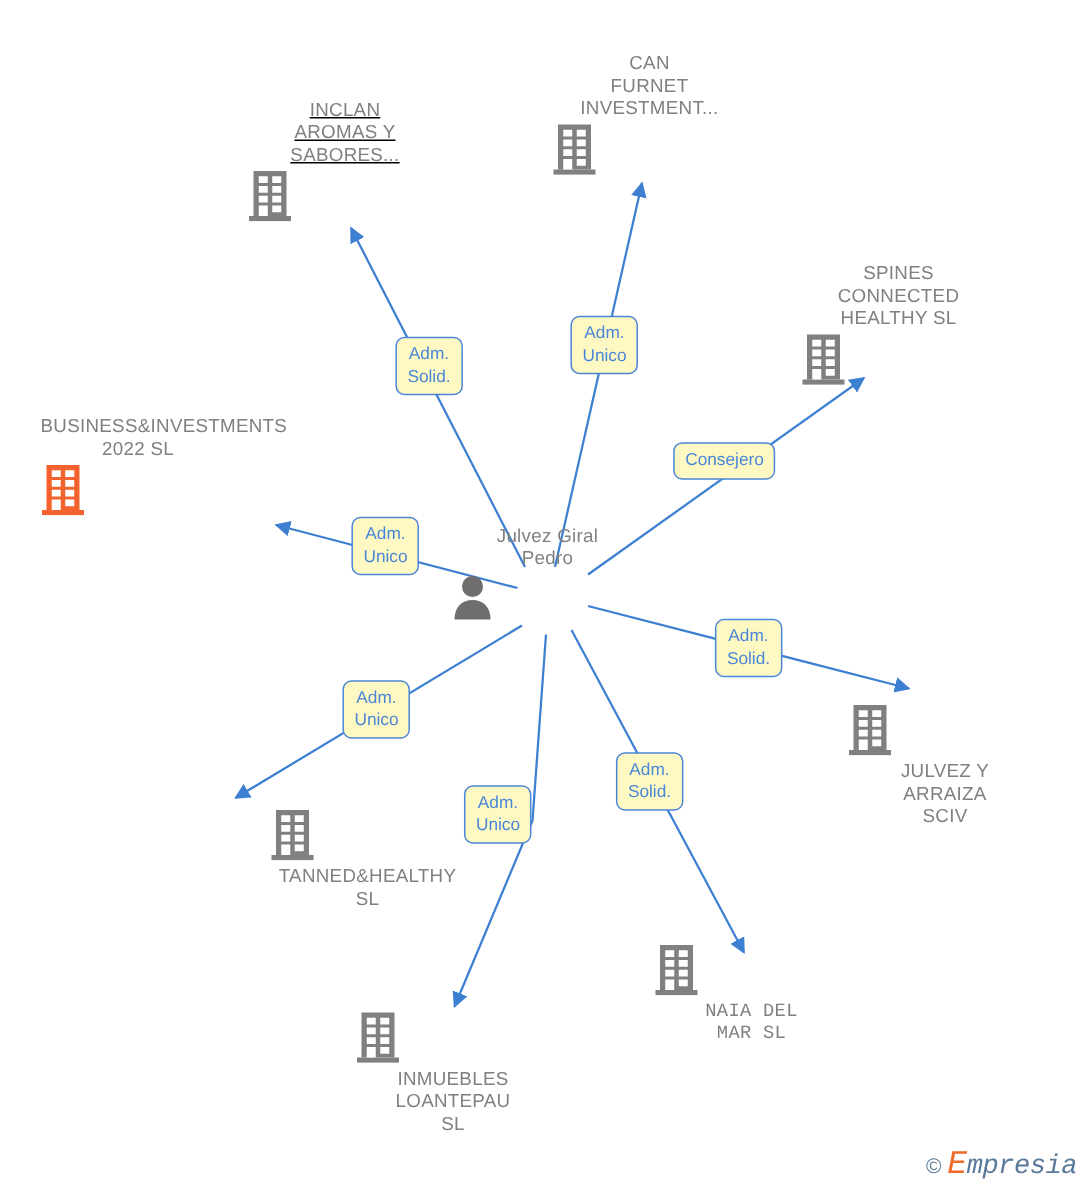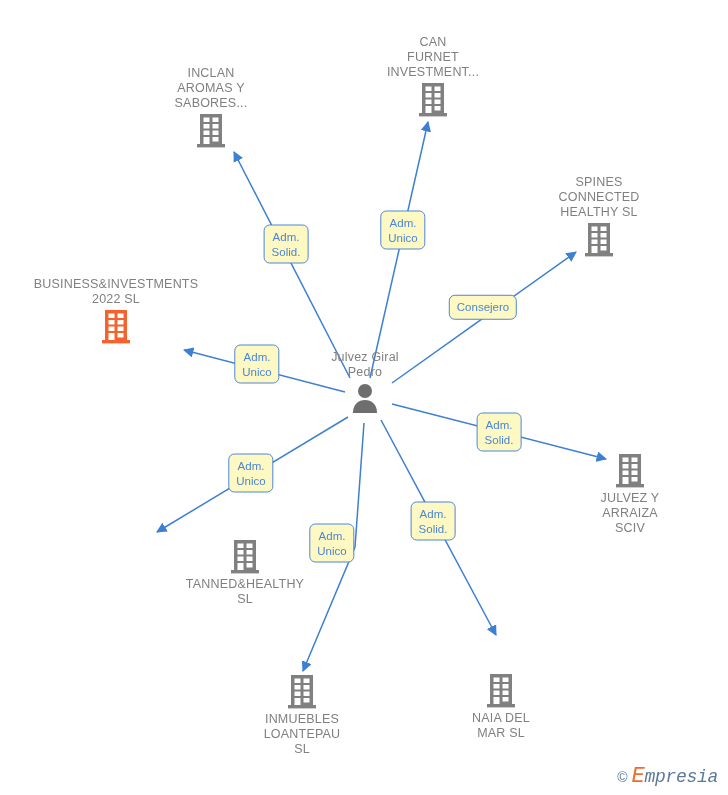--- a/index.html
+++ b/index.html
@@ -27,21 +27,20 @@
   }
 
   
   .node {
     position: absolute;
     width: 130px;
     margin-left: -65px;
     text-align: center;
     display: flex;
     flex-direction: column;
-    align-items: center;
   }
   .node .label {
     color: #808080;
     font-size: 12.5px;
     line-height: 15px;
     letter-spacing: 0.2px;
     white-space: pre-line;
   }
   .node.label-below .label { margin-top: 2px; }
   .node.label-above .label { margin-bottom: 2px; }
@@ -127,37 +126,37 @@
 Solid.</div>
       <div class="rel" style="left: 332px; top: 543px;">Adm.
 Unico</div>
       <div class="rel" style="left: 251px; top: 473px;">Adm.
 Unico</div>
       <div class="rel" style="left: 257px; top: 364px;">Adm.
 Unico</div>
     </div>
 
   <div id="node-layer">
-      <div class="node label-above" style="left: 116px; top: 277px;">
+      <div class="node label-above" style="left: 92px; top: 277px;">
         <div class="label">BUSINESS&amp;INVESTMENTS
 2022  SL</div>
         <svg width="30" height="36" viewBox="0 0 30 36" class="icon-building">
           <rect x="4" y="1" width="22" height="30" fill="#f4622d"></rect>
           <rect x="1" y="31" width="28" height="3.4" fill="#f4622d"></rect>
           <rect x="7.5" y="4.5" width="6" height="4.5" fill="#ffffff"></rect>
           <rect x="7.5" y="11" width="6" height="4.5" fill="#ffffff"></rect>
           <rect x="7.5" y="17.5" width="6" height="4.5" fill="#ffffff"></rect>
           <rect x="16.5" y="4.5" width="6" height="4.5" fill="#ffffff"></rect>
           <rect x="16.5" y="11" width="6" height="4.5" fill="#ffffff"></rect>
           <rect x="16.5" y="17.5" width="6" height="4.5" fill="#ffffff"></rect>
           <rect x="7.5" y="24" width="6" height="7" fill="#ffffff"></rect>
           <rect x="16.5" y="24" width="6" height="4.5" fill="#ffffff"></rect>
         </svg>
       </div>
-      <div class="node label-above" style="left: 211px; top: 66px;">
+      <div class="node label-above" style="left: 230px; top: 66px; text-decoration: underline;">
         <div class="label">INCLAN
 AROMAS Y
 SABORES...</div>
         <svg width="30" height="36" viewBox="0 0 30 36" class="icon-building">
           <rect x="4" y="1" width="22" height="30" fill="#808080"></rect>
           <rect x="1" y="31" width="28" height="3.4" fill="#808080"></rect>
           <rect x="7.5" y="4.5" width="6" height="4.5" fill="#ffffff"></rect>
           <rect x="7.5" y="11" width="6" height="4.5" fill="#ffffff"></rect>
           <rect x="7.5" y="17.5" width="6" height="4.5" fill="#ffffff"></rect>
           <rect x="16.5" y="4.5" width="6" height="4.5" fill="#ffffff"></rect>
@@ -194,38 +193,38 @@
           <rect x="7.5" y="4.5" width="6" height="4.5" fill="#ffffff"></rect>
           <rect x="7.5" y="11" width="6" height="4.5" fill="#ffffff"></rect>
           <rect x="7.5" y="17.5" width="6" height="4.5" fill="#ffffff"></rect>
           <rect x="16.5" y="4.5" width="6" height="4.5" fill="#ffffff"></rect>
           <rect x="16.5" y="11" width="6" height="4.5" fill="#ffffff"></rect>
           <rect x="16.5" y="17.5" width="6" height="4.5" fill="#ffffff"></rect>
           <rect x="7.5" y="24" width="6" height="7" fill="#ffffff"></rect>
           <rect x="16.5" y="24" width="6" height="4.5" fill="#ffffff"></rect>
         </svg>
       </div>
-      <div class="node label-below" style="left: 630px; top: 453px;">
+      <div class="node label-below" style="left: 630px; top: 469px;">
         <svg width="30" height="36" viewBox="0 0 30 36" class="icon-building">
           <rect x="4" y="1" width="22" height="30" fill="#808080"></rect>
           <rect x="1" y="31" width="28" height="3.4" fill="#808080"></rect>
           <rect x="7.5" y="4.5" width="6" height="4.5" fill="#ffffff"></rect>
           <rect x="7.5" y="11" width="6" height="4.5" fill="#ffffff"></rect>
           <rect x="7.5" y="17.5" width="6" height="4.5" fill="#ffffff"></rect>
           <rect x="16.5" y="4.5" width="6" height="4.5" fill="#ffffff"></rect>
           <rect x="16.5" y="11" width="6" height="4.5" fill="#ffffff"></rect>
           <rect x="16.5" y="17.5" width="6" height="4.5" fill="#ffffff"></rect>
           <rect x="7.5" y="24" width="6" height="7" fill="#ffffff"></rect>
           <rect x="16.5" y="24" width="6" height="4.5" fill="#ffffff"></rect>
         </svg>
         <div class="label">JULVEZ Y
 ARRAIZA
 SCIV</div>
       </div>
-      <div class="node label-below" style="left: 501px; top: 673px;">
+      <div class="node label-below" style="left: 501px; top: 629px; font-family: Liberation Mono, monospace;">
         <svg width="30" height="36" viewBox="0 0 30 36" class="icon-building">
           <rect x="4" y="1" width="22" height="30" fill="#808080"></rect>
           <rect x="1" y="31" width="28" height="3.4" fill="#808080"></rect>
           <rect x="7.5" y="4.5" width="6" height="4.5" fill="#ffffff"></rect>
           <rect x="7.5" y="11" width="6" height="4.5" fill="#ffffff"></rect>
           <rect x="7.5" y="17.5" width="6" height="4.5" fill="#ffffff"></rect>
           <rect x="16.5" y="4.5" width="6" height="4.5" fill="#ffffff"></rect>
           <rect x="16.5" y="11" width="6" height="4.5" fill="#ffffff"></rect>
           <rect x="16.5" y="17.5" width="6" height="4.5" fill="#ffffff"></rect>
           <rect x="7.5" y="24" width="6" height="7" fill="#ffffff"></rect>

